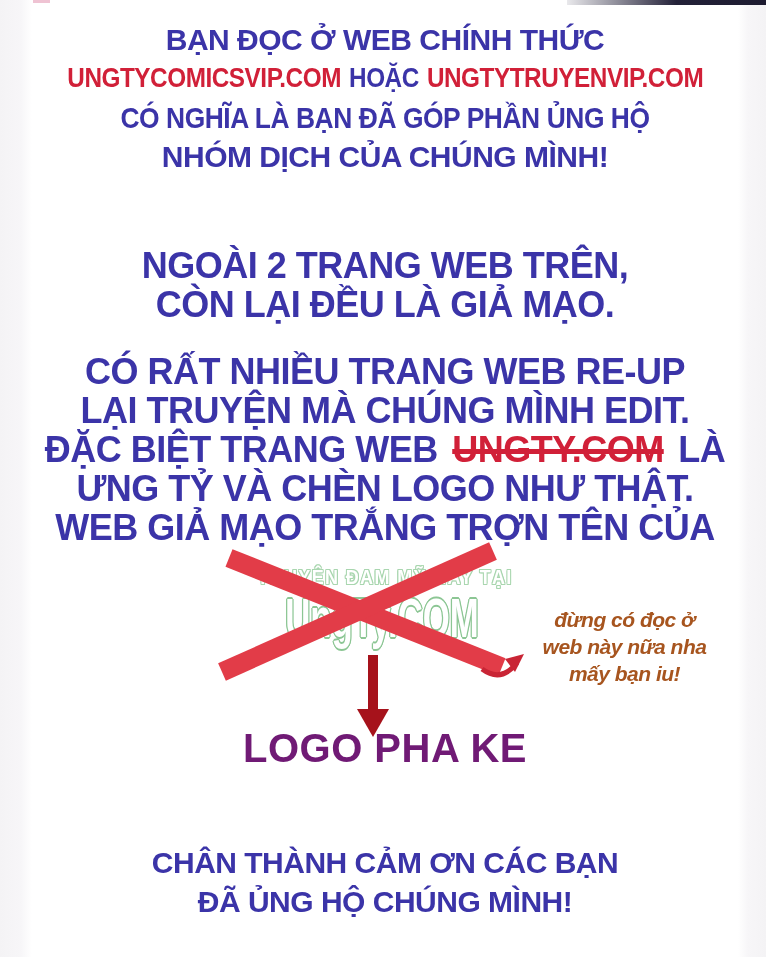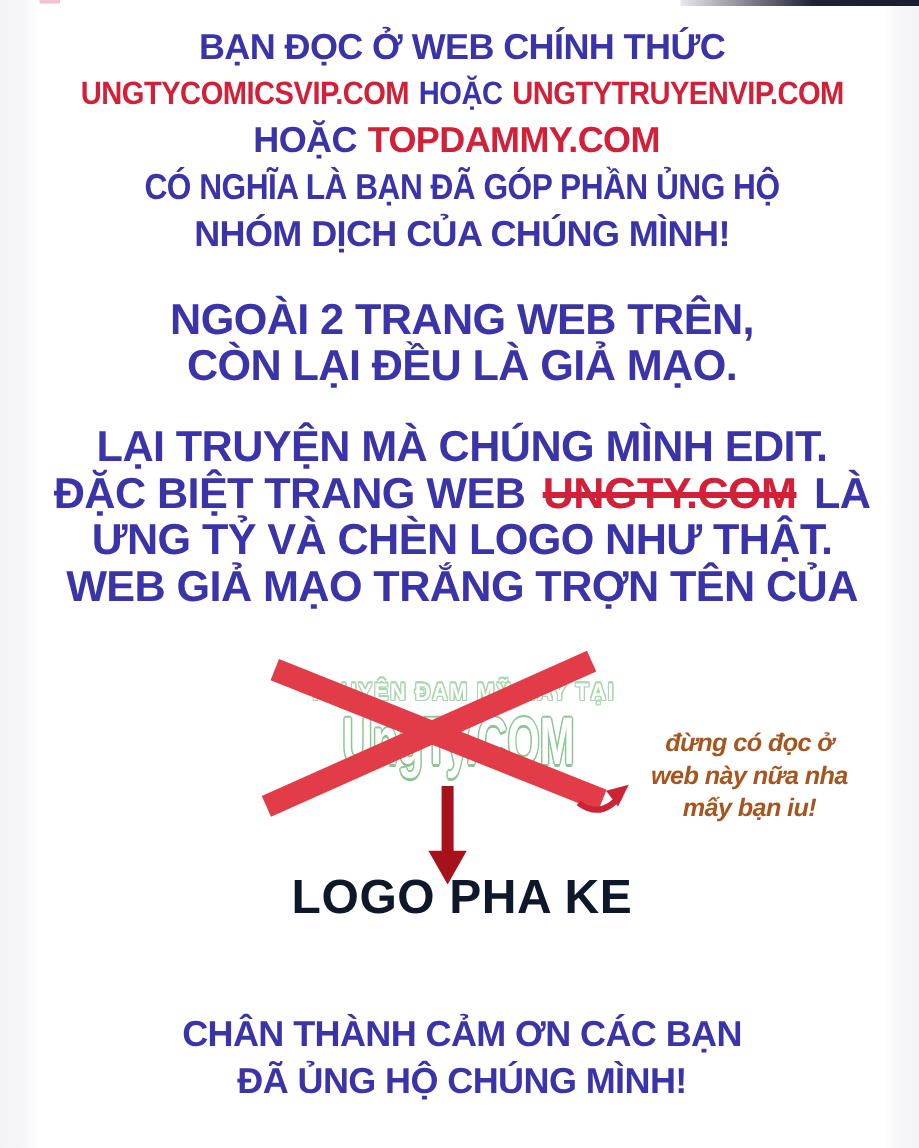--- a/index.html
+++ b/index.html
@@ -48,21 +48,21 @@
   }
   .logo-name {
     position:absolute; top:588px; left:32px; right:34px; text-align:center;
     white-space:nowrap; font-size:56px; line-height:60px; color:#ffffff;
     transform:scaleX(0.62); transform-origin:50% 50%;
     text-shadow:-2px 0 0 #8cc694, 2px 0 0 #8cc694, 0 -2px 0 #8cc694, 0 2px 0 #8cc694,
                 -1px -1px 0 #8cc694, 1px 1px 0 #8cc694, -1px 1px 0 #8cc694, 1px -1px 0 #8cc694;
   }
   .logo-caption {
     position:absolute; top:726px; left:32px; right:28px; text-align:center;
-    white-space:nowrap; font-size:40px; line-height:44px; color:#0f172a; letter-spacing:0.5px;
+    white-space:nowrap; font-size:40px; line-height:44px; color:#701a75; letter-spacing:0.5px;
   }
 
   .note {
     position:absolute; top:606px; left:527px; width:195px; text-align:center;
     color:#a7551f; font-style:italic; font-size:21px; line-height:27px; letter-spacing:-0.5px;
   }
 
   .overlay { position:absolute; top:0; left:0; width:766px; height:957px; pointer-events:none; }
 </style>
 </head>
@@ -71,31 +71,31 @@
 <div class="page">
 
   <div class="side-strip left"></div>
   <div class="side-strip right"></div>
   <div class="top-sliver"></div>
   <div class="pink-tick"></div>
 
   <div class="tb header">
     <div class="line blue">BẠN ĐỌC Ở WEB CHÍNH THỨC</div>
     <div class="line sites cx90"><span class="red">UNGTYCOMICSVIP.COM</span><span class="blue gap">HOẶC</span><span class="red">UNGTYTRUYENVIP.COM</span></div>
-    <div class="line"><span class="blue">HOẶC</span><span class="red gap">TOPDAMMY.COM</span></div>
     <div class="line blue cx88">CÓ NGHĨA LÀ BẠN ĐÃ GÓP PHẦN ỦNG HỘ</div>
     <div class="line blue">NHÓM DỊCH CỦA CHÚNG MÌNH!</div>
   </div>
 
   <div class="tb notice">
     <div class="line blue body-line">NGOÀI 2 TRANG WEB TRÊN,</div>
     <div class="line blue body-line">CÒN LẠI ĐỀU LÀ GIẢ MẠO.</div>
   </div>
 
   <div class="tb warning">
+    <div class="line blue body-line">CÓ RẤT NHIỀU TRANG WEB RE-UP</div>
     <div class="line blue body-line">LẠI TRUYỆN MÀ CHÚNG MÌNH EDIT.</div>
     <div class="line blue body-line"><span>ĐẶC BIỆT TRANG WEB</span> <span class="struck">UNGTY.COM</span> <span>LÀ</span></div>
     <div class="line blue body-line">ƯNG TỶ VÀ CHÈN LOGO NHƯ THẬT.</div>
     <div class="line blue body-line">WEB GIẢ MẠO TRẮNG TRỢN TÊN CỦA</div>
   </div>
 
   <div class="logo-tagline">TRUYỆN ĐAM MỸ HAY TẠI</div>
   <div class="logo-name">UngTy.COM</div>
   <div class="logo-caption">LOGO PHA KE</div>
 

